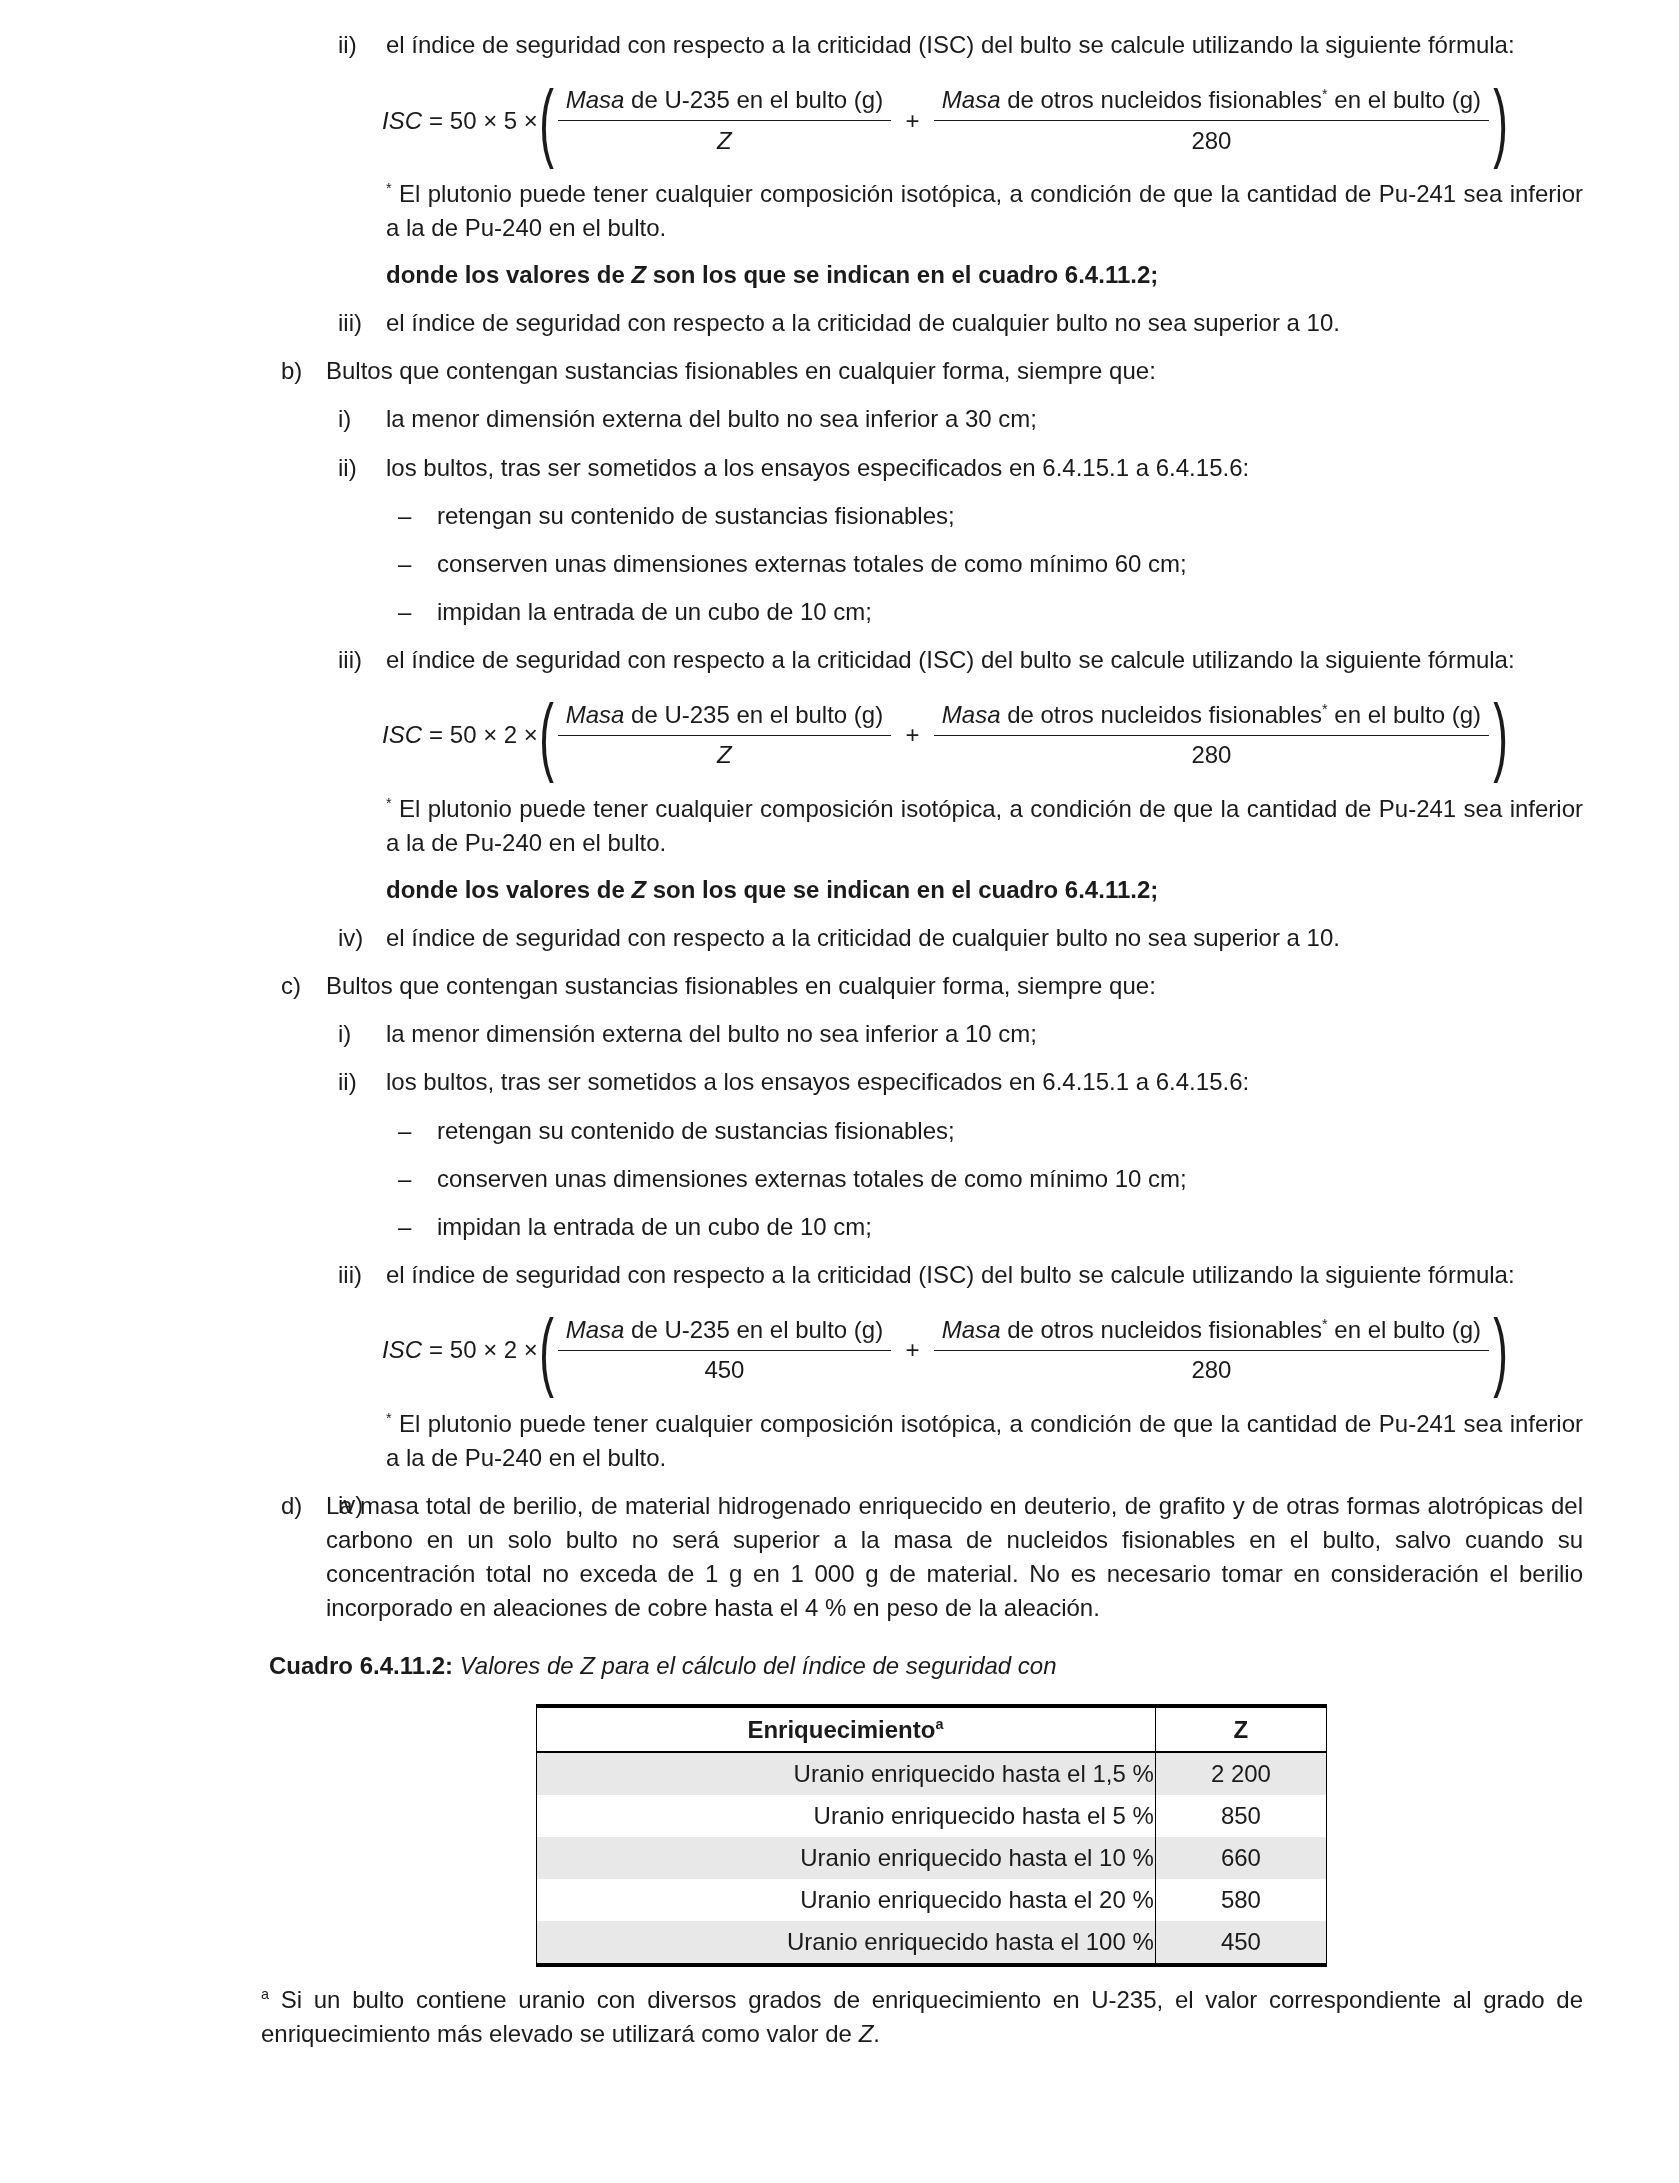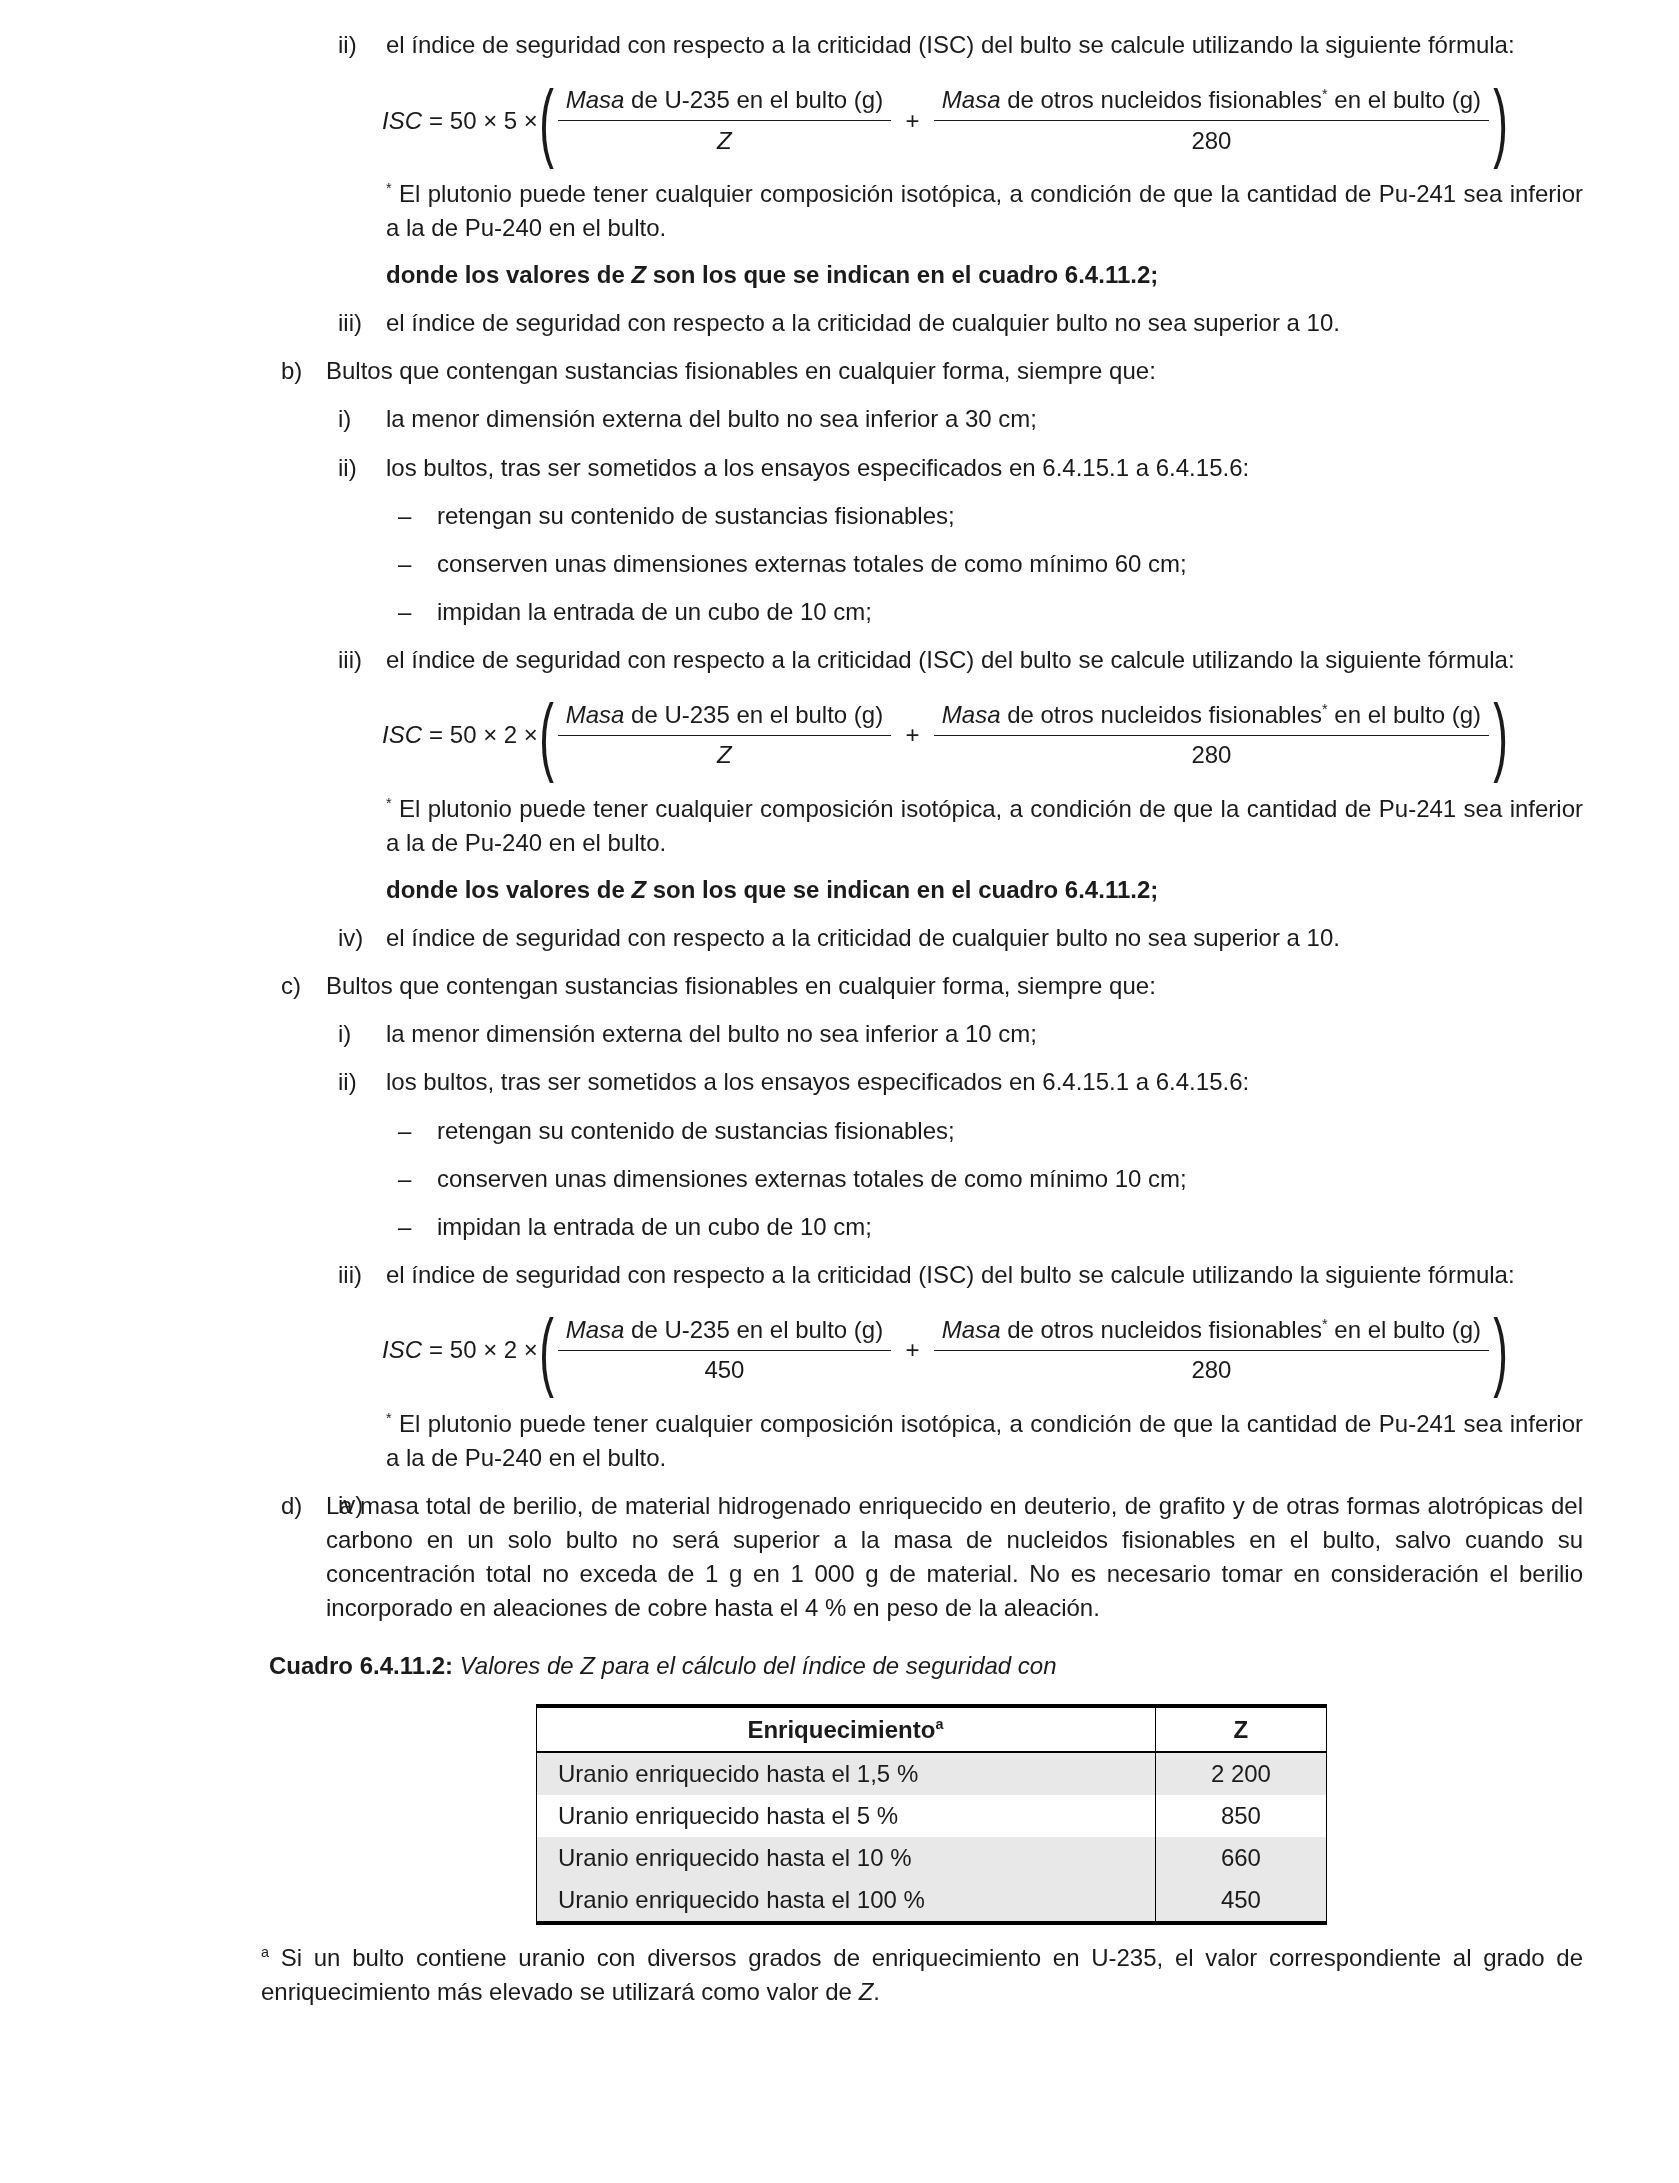--- a/index.html
+++ b/index.html
@@ -30,21 +30,21 @@
   
   .cuadro-title{text-align:left;margin:22px 0 19px;line-height:38px;}
   .cuadro-title .tbold{font-weight:bold;}
   .cuadro-title .tit{font-style:italic;}
   
   table.ztable{border-collapse:collapse;margin-left:267px;width:791px;
     border-left:1.6px solid #000;border-right:1.6px solid #000;
     border-top:4px solid #000;border-bottom:4px solid #000;}
   table.ztable th{height:41px;font-weight:bold;text-align:center;border-bottom:2.4px solid #000;font-size:24px;}
   table.ztable td{height:40px;font-weight:normal;}
-  table.ztable .c1{text-align:left;padding-left:21px;width:615px;}
+  table.ztable .c1{text-align:right;padding-left:21px;width:615px;}
   table.ztable .c2{border-left:1.6px solid #000;text-align:center;width:174px;}
   table.ztable tr.shade{background:#e8e8e8;}
 </style>
 </head>
 <body>
 
 <div class="page">
 
   <div class="item l2">
     <span class="marker">ii)</span>
@@ -216,20 +216,24 @@
       <td class="c2">2 200</td>
     </tr>
     <tr>
       <td class="c1">Uranio enriquecido hasta el 5 %</td>
       <td class="c2">850</td>
     </tr>
     <tr class="shade">
       <td class="c1">Uranio enriquecido hasta el 10 %</td>
       <td class="c2">660</td>
     </tr>
+    <tr>
+      <td class="c1">Uranio enriquecido hasta el 20 %</td>
+      <td class="c2">580</td>
+    </tr>
     <tr class="shade">
       <td class="c1">Uranio enriquecido hasta el 100 %</td>
       <td class="c2">450</td>
     </tr>
   </tbody>
     </table>
 
   <div class="fn-a">
     <sup class="star">a</sup><span> Si un bulto contiene uranio con diversos grados de enriquecimiento en U-235, el valor correspondiente al grado de enriquecimiento más elevado se utilizará como valor de </span><i>Z</i><span>.</span>
   </div>

